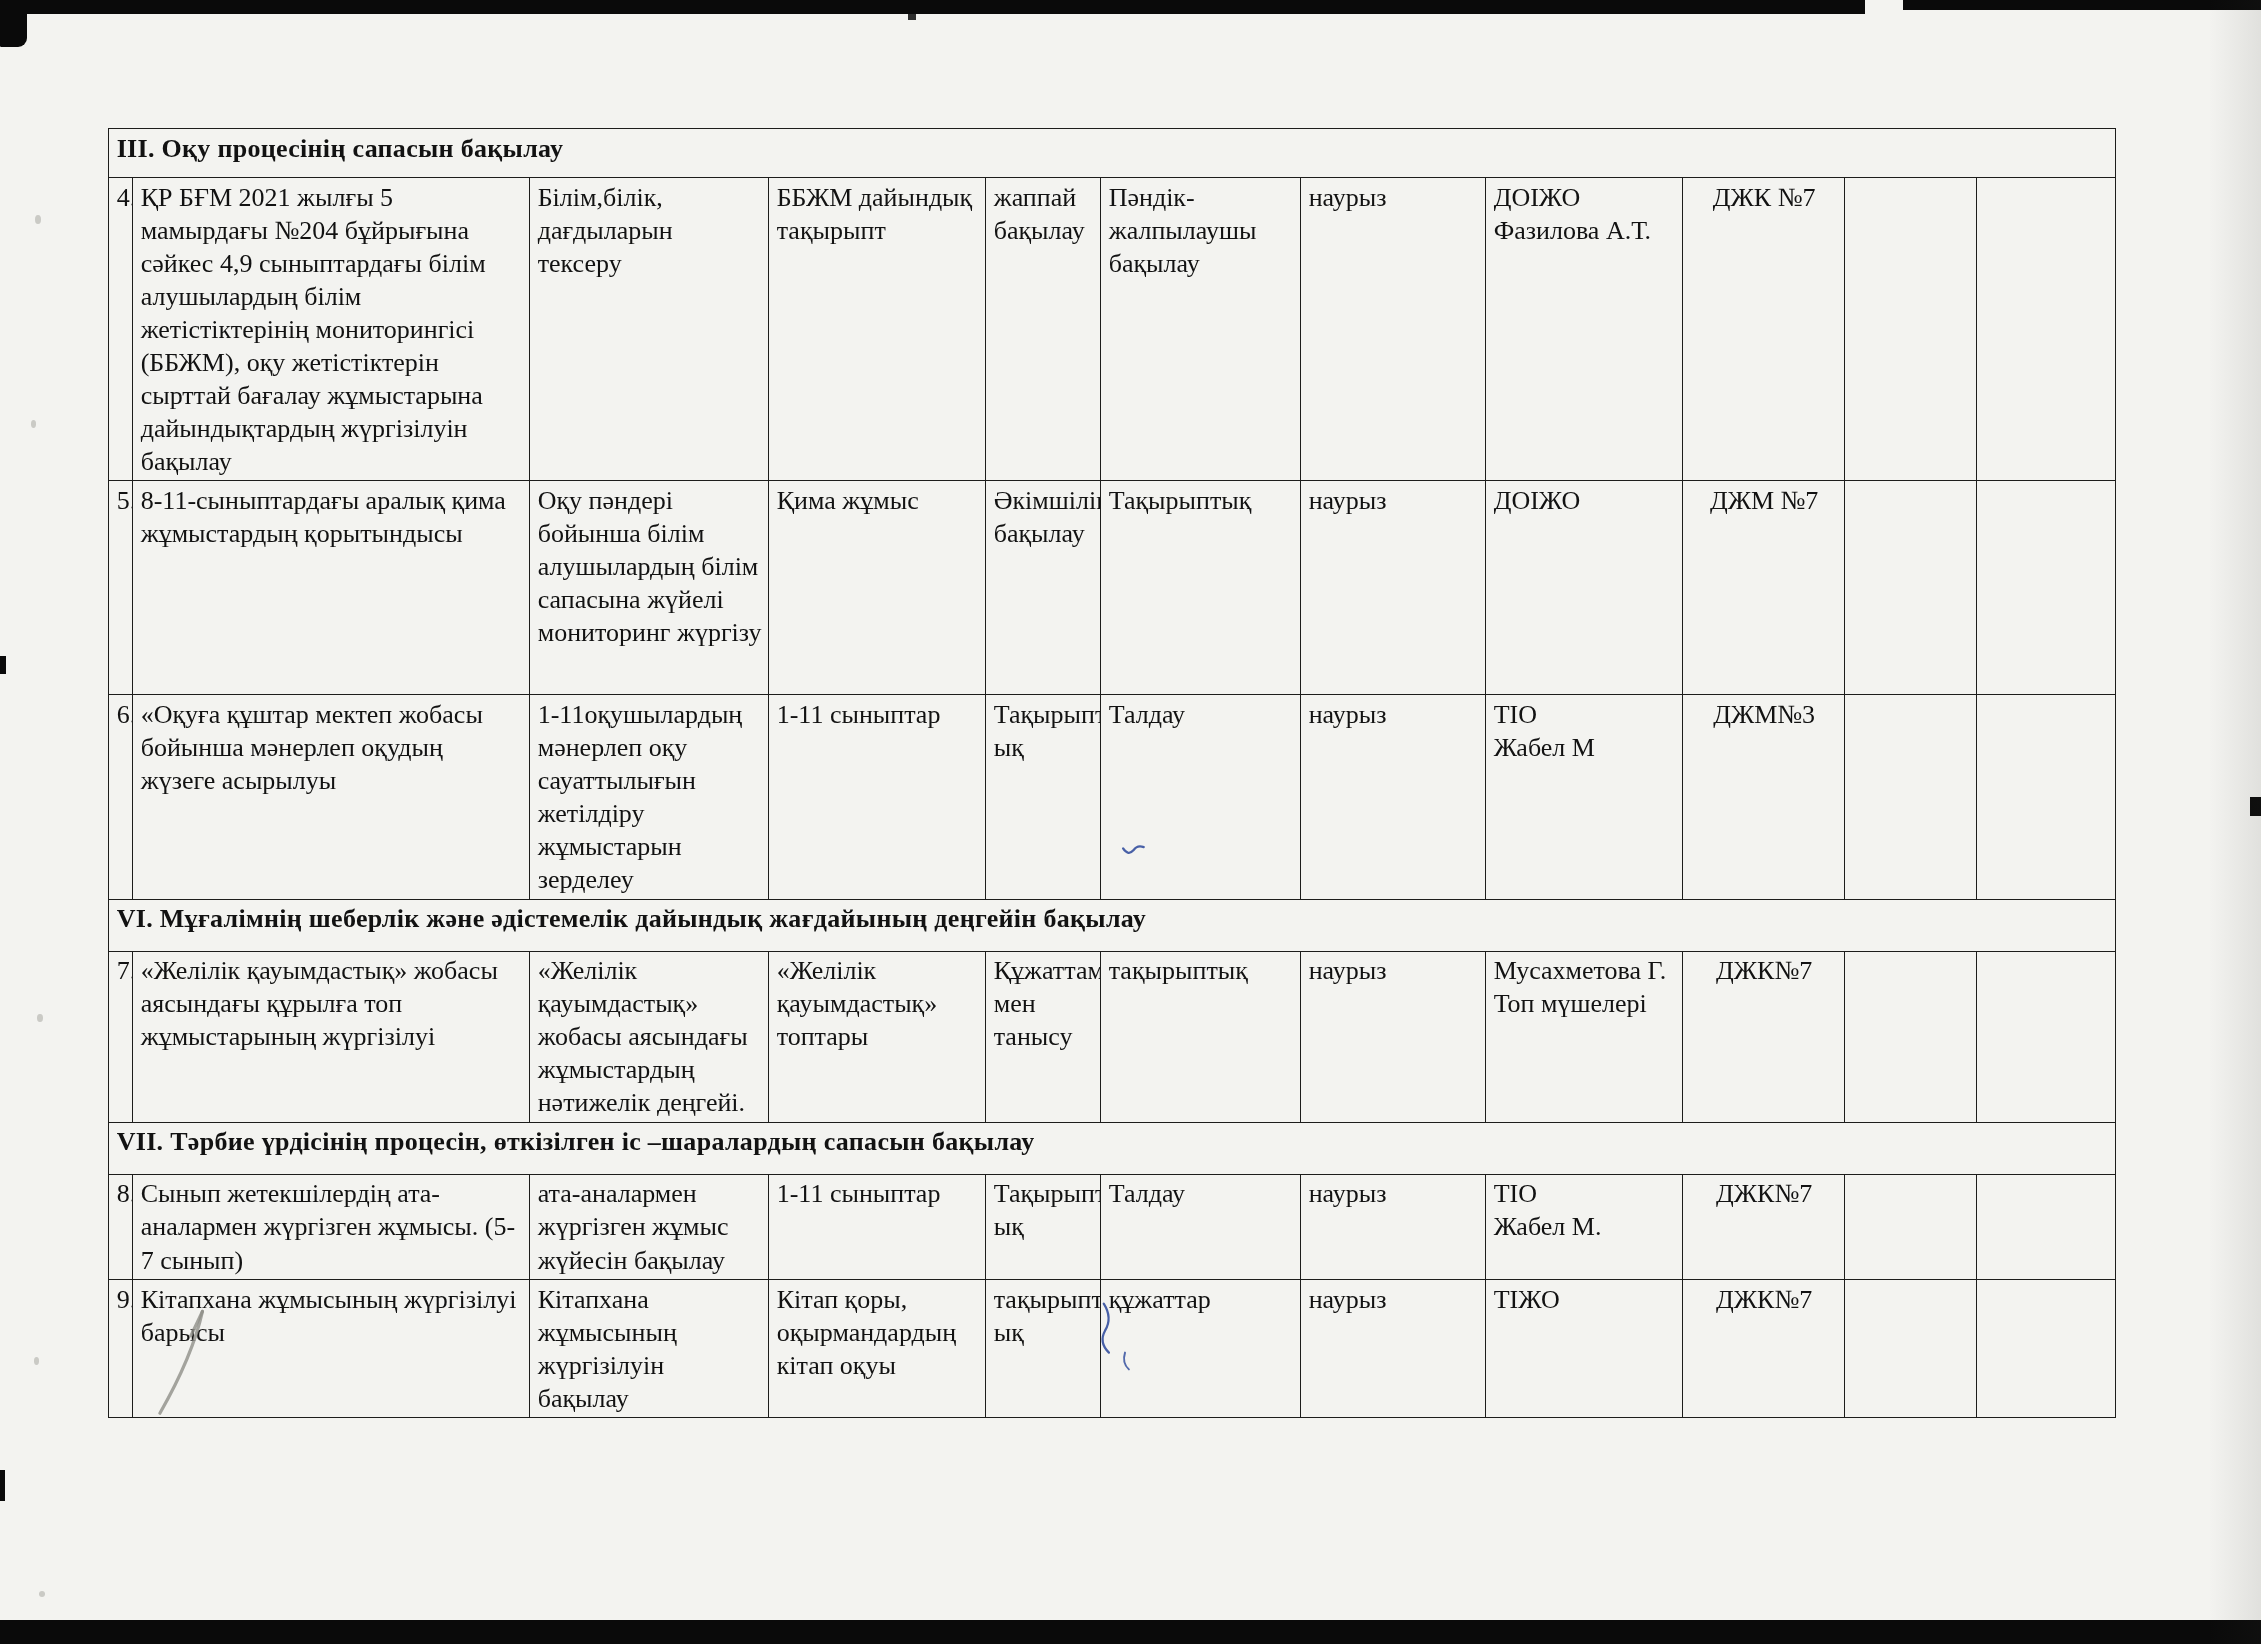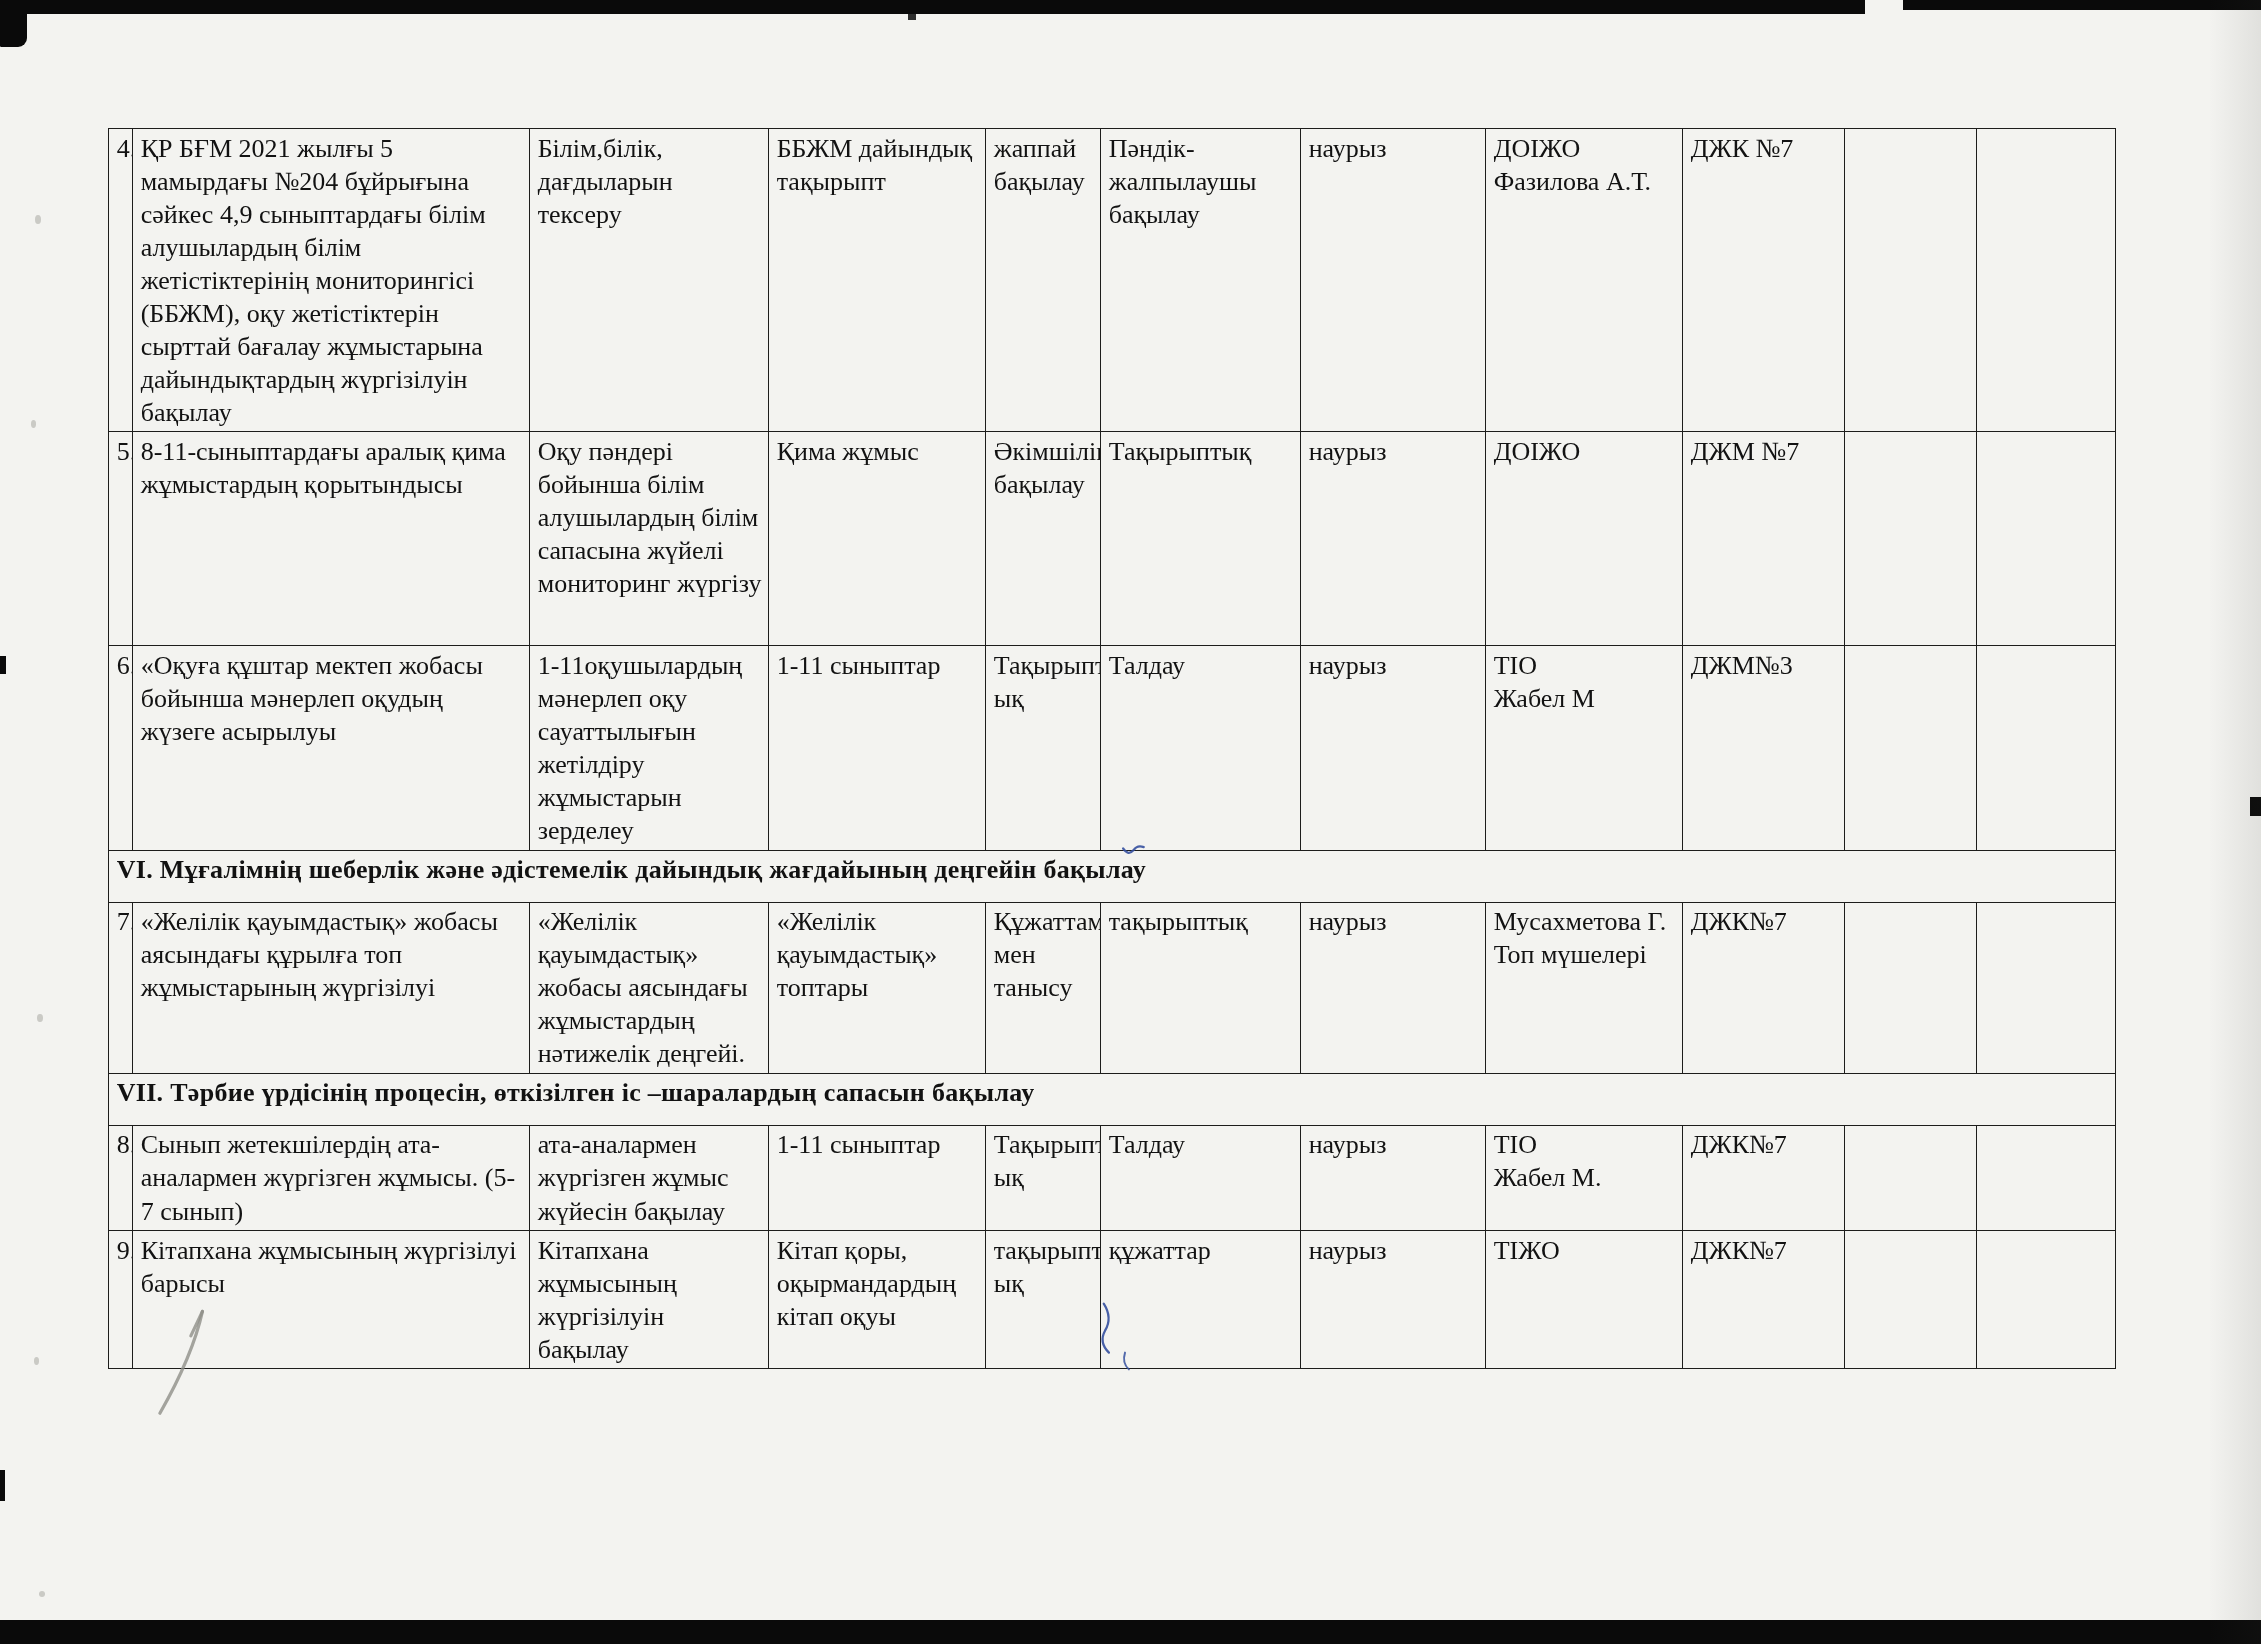--- a/index.html
+++ b/index.html
@@ -42,21 +42,21 @@
     color:#121212;
   }
   table.plan{border:1.9px solid #141412;}
   td.sec{
     font-weight:bold;font-size:28px;
     padding-left:50px;padding-top:6.4px;
     white-space:normal;
     letter-spacing:0.3px;
   }
   td.c-num{vertical-align:middle;padding-left:3.2px;padding-right:1.3px;}
-  td.c-center{text-align:left;}
+  td.c-center{text-align:center;}
   td.c-month{text-align:left;padding-top:5.2px;}
   
   svg.marks{position:absolute;left:0;top:0;pointer-events:none;}
 </style>
 </head>
 <body>
 
 <div class="bar bar-top-a"></div>
 <div class="bar bar-top-b"></div>
 <div class="bar corner-blob"></div>
@@ -81,20 +81,23 @@
       <col style="width:115px">
       <col style="width:200px">
     <col style="width:185px">
       <col style="width:197px">
       <col style="width:162px">
     <col style="width:132px">
       <col style="width:139px">
   </colgroup>
 
   <tbody>
+      <tr style="height:49px">
+    <td class="sec" colspan="11">III. Оқу процесінің сапасын бақылау</td>
+  </tr>
 
   <tr style="height:295px">
     <td class="c-num">4.</td>
     <td>ҚР БҒМ 2021 жылғы 5 мамырдағы №204 бұйрығына сәйкес 4,9 сыныптардағы білім алушылардың білім жетістіктерінің мониторингісі (ББЖМ), оқу жетістіктерін сырттай бағалау жұмыстарына дайындықтардың жүргізілуін бақылау</td>
     <td>Білім,білік, дағдыларын тексеру</td>
     <td>ББЖМ дайындық тақырыпт</td>
     <td>жаппай бақылау</td>
     <td>Пәндік-жалпылаушы бақылау</td>
     <td class="c-month">наурыз</td>
     <td>ДОІЖО

